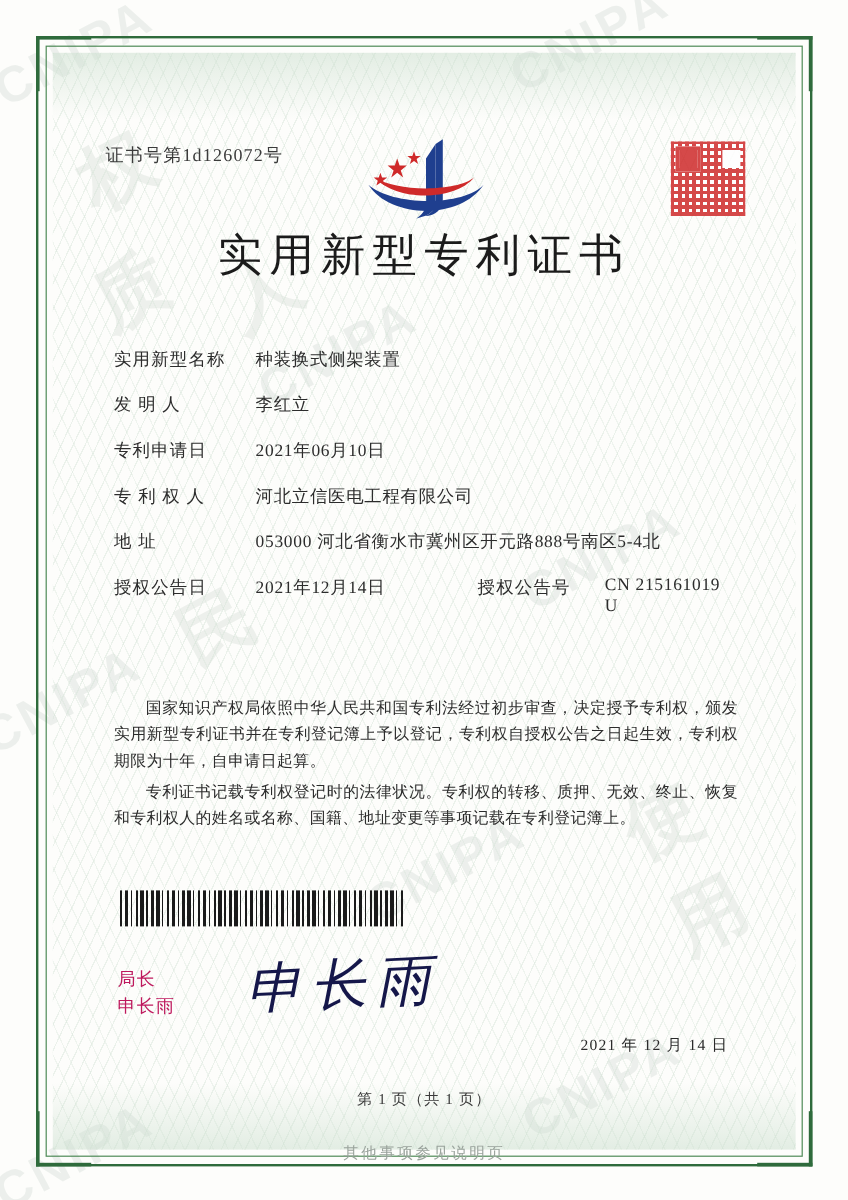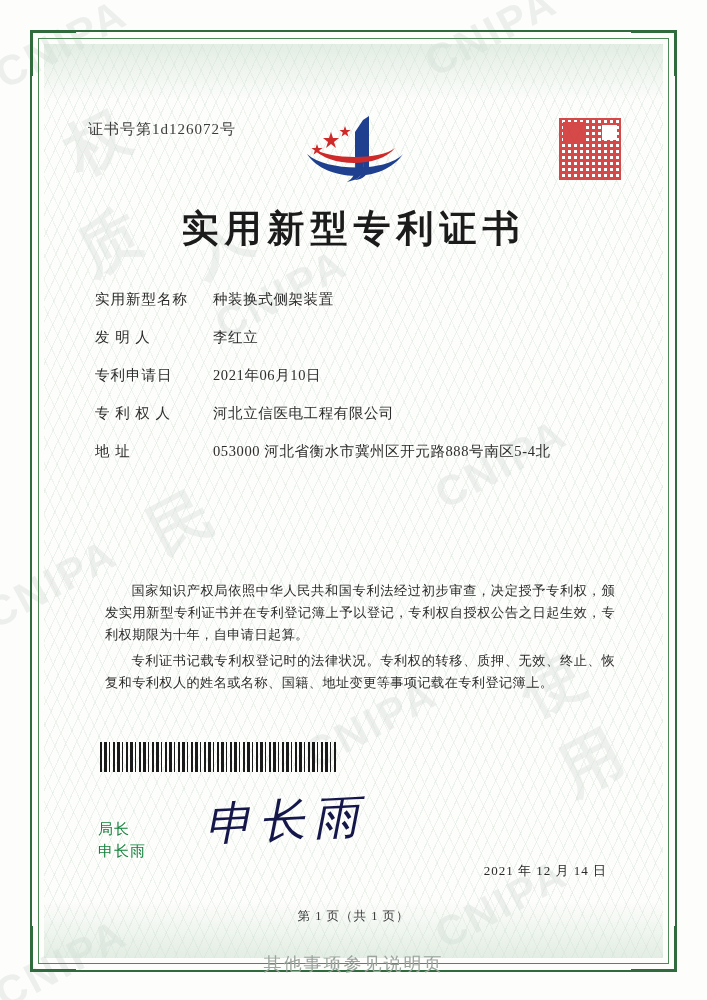--- a/index.html
+++ b/index.html
@@ -152,24 +152,24 @@
     border: 3px solid #cf2a2a;
     background: #fff;
     box-shadow: 36px 0 0 -3px #fff, 36px 0 0 0 #cf2a2a inset;
   }
 
   
   .title {
     position: absolute;
     left: 0;
     right: 0;
-    top: 204px;
+    top: 188px;
     text-align: center;
     font-size: 37px;
-    font-weight: bold;
+    font-weight: normal;
     letter-spacing: 6px;
     color: #1b1b1b;
   }
 
   
   .fields {
     position: absolute;
     left: 95px;
     right: 95px;
     top: 290px;
@@ -216,22 +216,23 @@
     left: 95px;
     right: 92px;
     top: 580px;
     font-size: 13.2px;
     line-height: 22px;
     color: #2c2c2c;
     text-align: justify;
   }
   .para {
     text-indent: 2em;
-    margin: 0 0 4px 10px;
+    margin: 0 0 4px 0;
     letter-spacing: .4px;
+    font-family: Liberation Mono, monospace;
   }
 
   
   .barcode {
     position: absolute;
     left: 100px;
     top: 742px;
     width: 236px;
     height: 30px;
     background:
@@ -241,23 +242,22 @@
         #1a1a1a 9px 10px, transparent 10px 13px);
   }
 
   
   .sign-label {
     position: absolute;
     left: 98px;
     top: 806px;
     font-size: 15px;
     line-height: 22px;
-    color: #15803d;
-    letter-spacing: 1px;
-    margin-top: 12px;
+    color: #be185d;
+    letter-spacing: 1px;
   }
   .signature {
     position: absolute;
     left: 205px;
     top: 790px;
     font-size: 46px;
     color: #15174a;
     font-family: "Liberation Serif", serif;
     font-style: italic;
     letter-spacing: 8px;
@@ -282,21 +282,21 @@
     font-size: 12.5px;
     color: #3a3a3a;
     letter-spacing: 1px;
   }
   .bottom-note {
     position: absolute;
     left: 0;
     right: 0;
     top: 952px;
     text-align: center;
-    font-size: 18px;
+    font-size: 13px;
     color: #9aa39c;
     letter-spacing: 2px;
   }
 
   
   .strip {
     position: absolute;
     left: 44px; right: 44px;
     height: 56px;
     background: linear-gradient(180deg, rgba(205,224,208,.55), rgba(205,224,208,0));
@@ -385,20 +385,26 @@
       <div class="field-row">
         <div class="field-label spread">专 利 权 人</div>
         <div class="field-value">河北立信医电工程有限公司</div>
       </div>
 
       <div class="field-row">
         <div class="field-label spread">地 址</div>
         <div class="field-value">053000 河北省衡水市冀州区开元路888号南区5-4北</div>
       </div>
 
+      <div class="field-row dual">
+        <div class="field-label">授权公告日</div>
+        <div class="field-value">2021年12月14日</div>
+        <div class="field-label2">授权公告号</div>
+        <div class="field-value2">CN 215161019 U</div>
+      </div>
 
     </div>
 
     <div class="para-block">
       <p class="para">国家知识产权局依照中华人民共和国专利法经过初步审查，决定授予专利权，颁发实用新型专利证书并在专利登记簿上予以登记，专利权自授权公告之日起生效，专利权期限为十年，自申请日起算。</p>
       <p class="para">专利证书记载专利权登记时的法律状况。专利权的转移、质押、无效、终止、恢复和专利权人的姓名或名称、国籍、地址变更等事项记载在专利登记簿上。</p>
     </div>
 
     <div class="barcode"></div>
 

